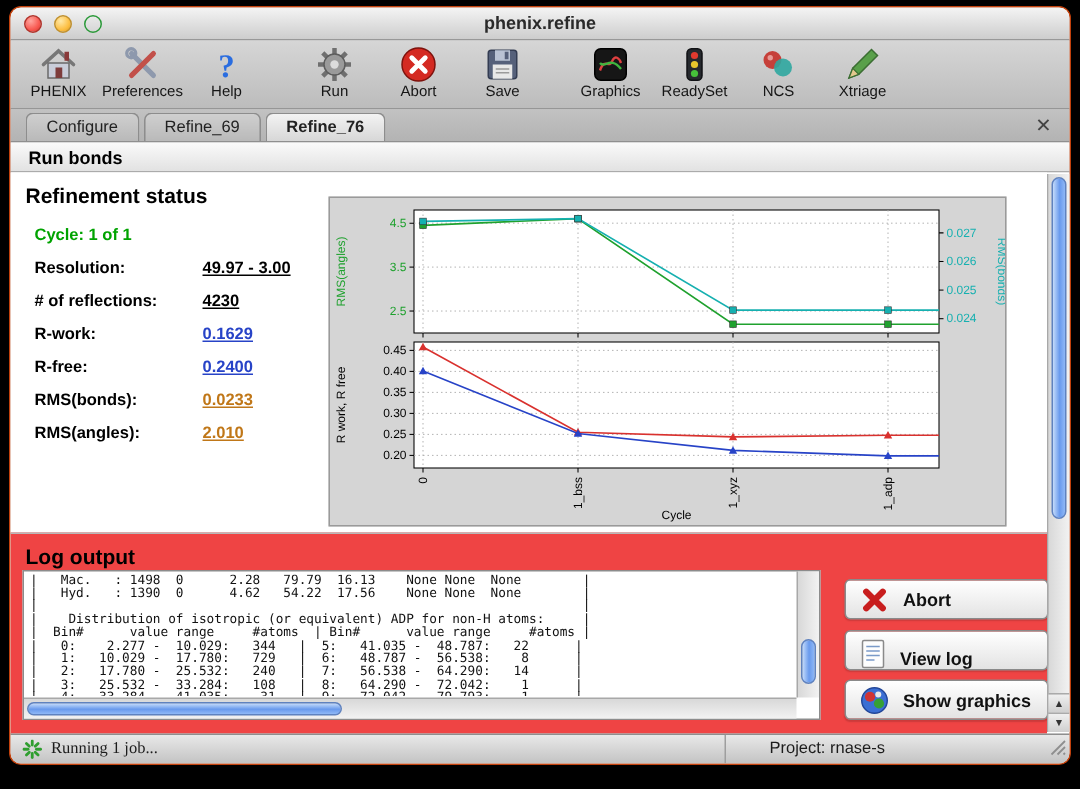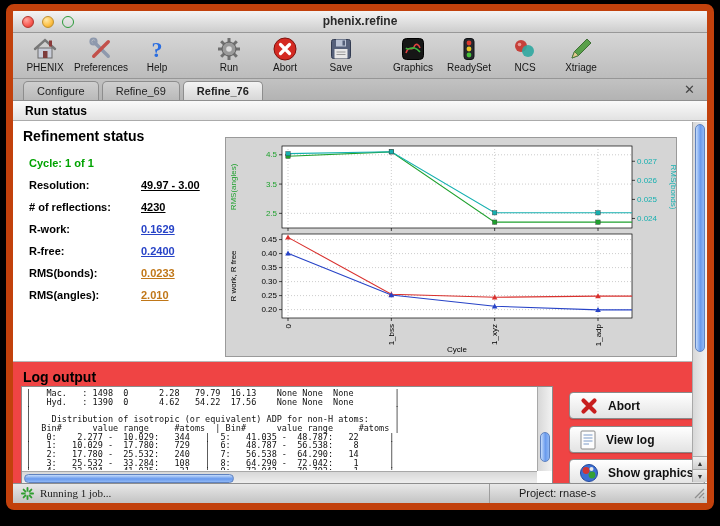--- a/index.html
+++ b/index.html
@@ -1,17 +1,17 @@
 <!DOCTYPE html>
 <html><head>
 <meta charset="utf-8">
 <style>
   *{margin:0;padding:0;box-sizing:border-box;}
   html,body{width:720px;height:526px;background:#000;font-family:"Liberation Sans",sans-serif;overflow:hidden;}
-  .window{position:absolute;left:6px;top:4px;width:708px;height:506px;background:#e8e8e8;border-radius:8px;overflow:hidden;border:7px solid #c2410c;box-shadow:0 10px 24px rgba(0,0,0,.65);}
+  .window{position:absolute;left:6px;top:4px;width:708px;height:506px;background:#e8e8e8;border-radius:8px;overflow:hidden;border:1px solid #c2410c;box-shadow:0 10px 24px rgba(0,0,0,.65);}
   
   .titlebar{position:absolute;top:0;left:0;right:0;height:22px;background:linear-gradient(#f4f4f4,#cdcdcd);border-bottom:1px solid #989898;}
   .lights{position:absolute;left:9px;top:5px;display:flex;gap:8px;}
   .light{width:12px;height:12px;border-radius:50%;}
   .light.red{background:radial-gradient(circle at 35% 30%,#ffa69f,#f85951 60%,#ce372e);border:1px solid #b2342c;}
   .light.yellow{background:radial-gradient(circle at 35% 30%,#ffe9a8,#fdbf43 60%,#d89a24);border:1px solid #c0912f;}
   .light.green{background:radial-gradient(circle at 35% 30%,#a9f0a2,#35c649 60%,#27a336;border:1px solid #2c9a3a);border:1px solid #2c9a3a;}
   .title{text-align:center;line-height:21px;font-size:12px;font-weight:bold;color:#2a2a2a;}
   
   .toolbar{position:absolute;top:22px;left:0;right:0;height:46px;background:linear-gradient(#d6d6d6,#bcbcbc);border-bottom:1px solid #969696;display:flex;align-items:flex-start;padding:2px 4px 0 4px;}
@@ -190,21 +190,21 @@
     </div>
   </div>
 
   <div class="tabbar">
     <div class="tab"><span>Configure</span></div>
     <div class="tab"><span>Refine_69</span></div>
     <div class="tab active"><span>Refine_76</span></div>
     <div class="tab-close">✕</div>
   </div>
 
-  <div class="runstatus">Run status</div>
+  <div class="runstatus">Run bonds</div>
 
   <div class="content">
 
     <div class="upper">
       <div class="section-title refine-title">Refinement status</div>
 
       <div class="stats">
         <div class="stat-row"><span class="stat-label" style="color: rgb(0, 163, 0);">Cycle: 1 of 1</span><span class="stat-value"></span></div>
         <div class="stat-row"><span class="stat-label">Resolution:</span><span class="stat-value">49.97 - 3.00</span></div>
         <div class="stat-row"><span class="stat-label"># of reflections:</span><span class="stat-value">4230</span></div>
@@ -324,21 +324,21 @@
       </div>
 
       <div class="action-btn" style="top:30px;">
         <span class="a-icon">
             <svg width="20" height="20" viewBox="0 0 20 20">
               <path d="M4.5 4.5 L15.5 15.5 M15.5 4.5 L4.5 15.5" stroke="#c81e1e" stroke-width="4.2" stroke-linecap="round"></path>
             </svg>
           </span>
         <span class="a-label">Abort</span>
       </div>
-      <div class="action-btn" style="top:64px;">
+      <div class="action-btn" style="top:64px;align-items:flex-end;">
         <span class="a-icon">
             <svg width="18" height="20" viewBox="0 0 18 20">
               <rect x="2" y="1" width="14" height="18" rx="1" fill="#fdfdfd" stroke="#8a8a8a"></rect>
               <g stroke="#7a9ac8" stroke-width="1">
                 <line x1="4.5" y1="5" x2="13.5" y2="5"></line>
                 <line x1="4.5" y1="8" x2="13.5" y2="8"></line>
                 <line x1="4.5" y1="11" x2="13.5" y2="11"></line>
                 <line x1="4.5" y1="14" x2="10" y2="14"></line>
               </g>
             </svg>

